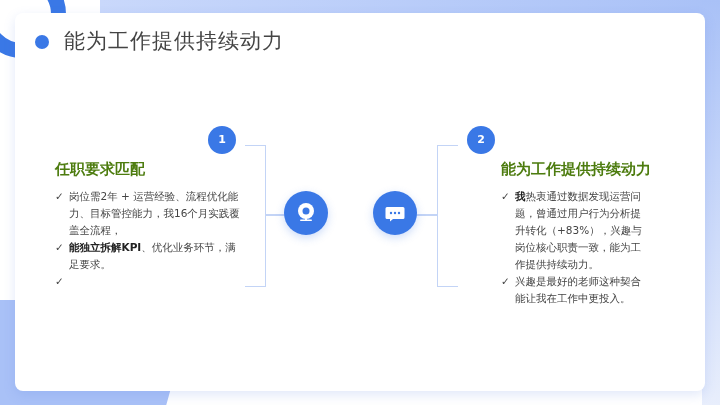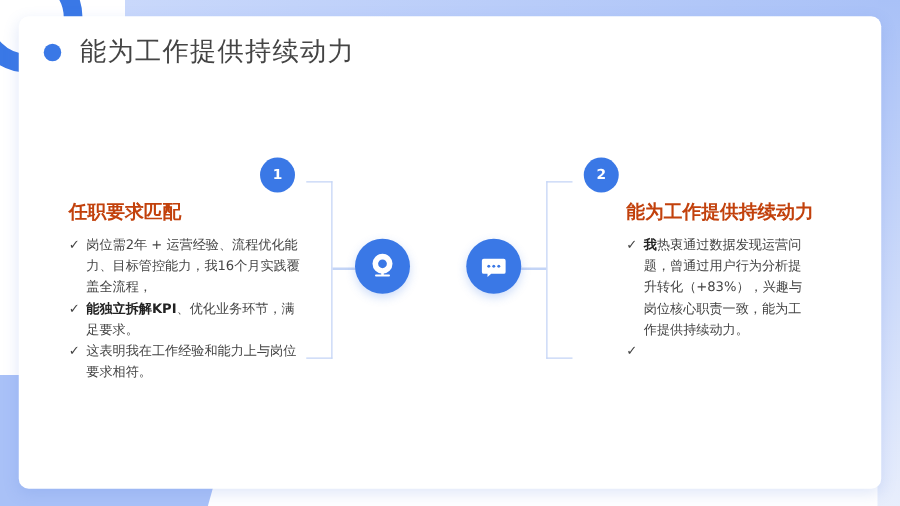--- a/index.html
+++ b/index.html
@@ -9,21 +9,21 @@
   .bg-right { position:absolute; right:0; top:0; width:18px; height:405px; background:linear-gradient(180deg,#a9c1f7,#e8eefc); }
   .bg-bl { position:absolute; left:0; top:300px; width:175px; height:105px; background:#a9c1f7; clip-path:polygon(0 0,100% 0,100% 70%,95% 100%,0 100%); }
   .blob { position:absolute; left:-22px; top:-30px; width:58px; height:58px; border-radius:50%; border:15px solid #3a78e6; background:#fff; }
   .card { position:absolute; left:15px; top:13px; width:690px; height:378px; background:#fff; border-radius:8px; box-shadow:0 4px 12px rgba(90,130,220,0.18); }
   .title-dot { position:absolute; left:35px; top:35px; width:14px; height:14px; border-radius:50%; background:#3a78e6; }
   .title { position:absolute; left:64px; top:27px; font-size:21px; color:#444; letter-spacing:1px; }
   .num { position:absolute; width:28px; height:28px; border-radius:50%; background:#3a78e6; color:#fff; font-size:11px; font-weight:bold; text-align:center; line-height:28px; }
   .bracket { position:absolute; border:1.5px solid #c3d4f6; }
   .hline { position:absolute; height:1.5px; background:#c3d4f6; }
   .big-icon { position:absolute; width:44px; height:44px; border-radius:50%; background:#3a78e6; box-shadow:0 3px 8px rgba(58,120,230,0.25); }
-  .h2 { position:absolute; font-size:15px; font-weight:bold; color:#c2410c; }
+  .h2 { position:absolute; font-size:15px; font-weight:bold; color:#4d7c0f; }
   .list { position:absolute; margin:0; padding:0; list-style:none; font-size:10.5px; line-height:17px; color:#444; }
   .list li { position:relative; padding-left:14px; }
   .list li .ck { position:absolute; left:0; top:0; }
   .b { font-weight:bold; color:#222; }
 </style>
 </head>
 <body>
 
 <div class="bg-top"></div>
 <div class="bg-band"></div>
@@ -44,31 +44,31 @@
     <circle cx="22" cy="20" r="8" fill="#fff"></circle>
     <circle cx="22" cy="20" r="3.5" fill="#3a78e6"></circle>
     <rect x="16" y="28.5" width="12" height="1.6" rx="0.8" fill="#fff"></rect>
     <rect x="21" y="27" width="2" height="2" fill="#fff"></rect>
   </svg>
 </div>
 <div class="h2" style="left:55px;top:160px;">任职要求匹配</div>
 <ul class="list" style="left:55px;top:188px;width:185px;">
   <li><span class="ck">✓</span><span class="b"></span><span>岗位需2年 + 运营经验、流程优化能力、目标管控能力，我16个月实践覆盖全流程，</span></li>
   <li><span class="ck">✓</span><span class="b">能独立拆解KPI</span><span>、优化业务环节，满足要求。</span></li>
-  <li><span class="ck">✓</span><span class="b"></span><span>这表明我在工作经验和能力上与岗位要求相符。</span></li>
+  <li><span class="ck">✓</span><span class="b"></span></li>
 </ul>
 
 <div class="num" style="left:467px;top:126px;">2</div>
 <div class="bracket" style="left:437px;top:145px;width:20px;height:140px;border-right:none;"></div>
 <div class="hline" style="left:416px;top:214px;width:21px;"></div>
 <div class="big-icon" style="left:373px;top:191px;">
   <svg width="44" height="44" viewBox="0 0 44 44">
     <path d="M14 16 h16 a1.5 1.5 0 0 1 1.5 1.5 v9 a1.5 1.5 0 0 1 -1.5 1.5 h-10 l-3 2.5 v-2.5 h-3 a1.5 1.5 0 0 1 -1.5 -1.5 v-9 a1.5 1.5 0 0 1 1.5 -1.5z" fill="#fff"></path>
     <circle cx="18" cy="22" r="1.2" fill="#3a78e6"></circle>
     <circle cx="22" cy="22" r="1.2" fill="#3a78e6"></circle>
     <circle cx="26" cy="22" r="1.2" fill="#3a78e6"></circle>
   </svg>
 </div>
 <div class="h2" style="left:501px;top:160px;">能为工作提供持续动力</div>
 <ul class="list" style="left:501px;top:188px;width:150px;">
   <li><span class="ck">✓</span><span class="b">我</span><span>热衷通过数据发现运营问题，曾通过用户行为分析提升转化（+83%），兴趣与岗位核心职责一致，能为工作提供持续动力。</span></li>
-  <li><span class="ck">✓</span><span class="b"></span></li>
+  <li><span class="ck">✓</span><span class="b"></span><span>兴趣是最好的老师这种契合能让我在工作中更投入。</span></li>
 </ul>
 
 </body></html>

